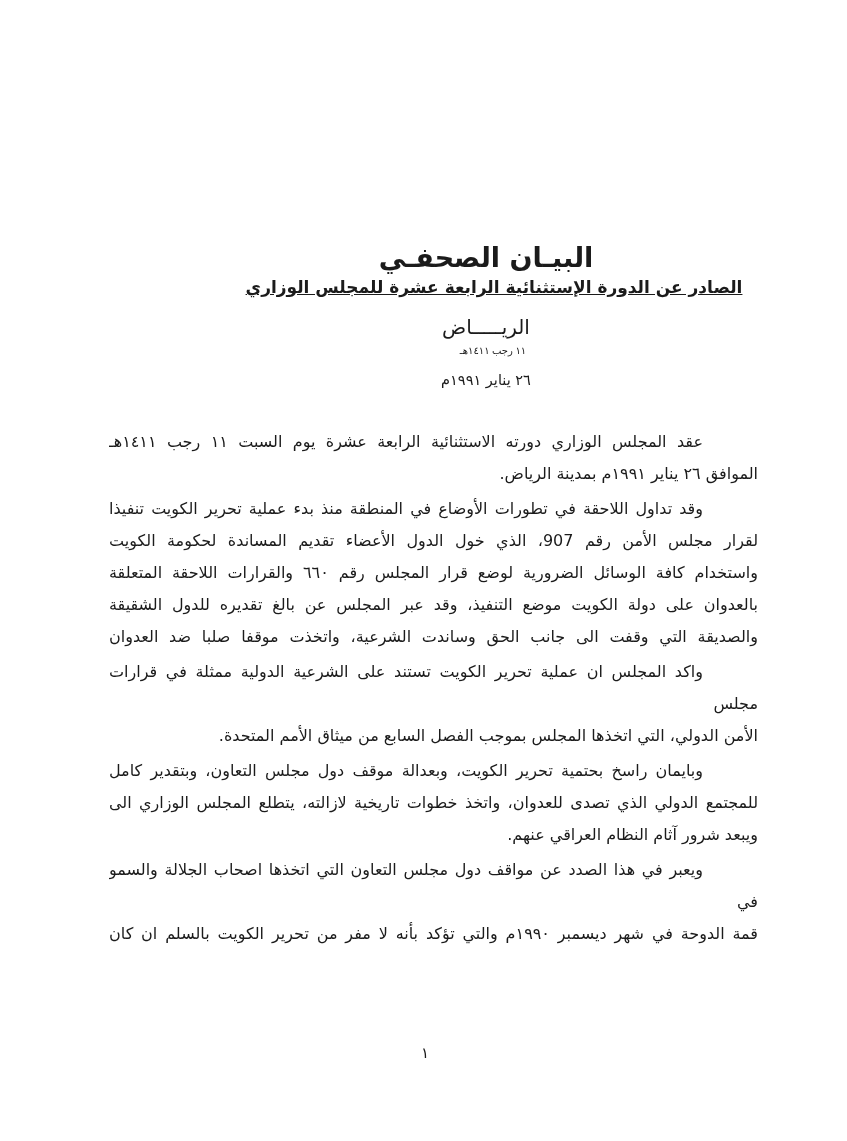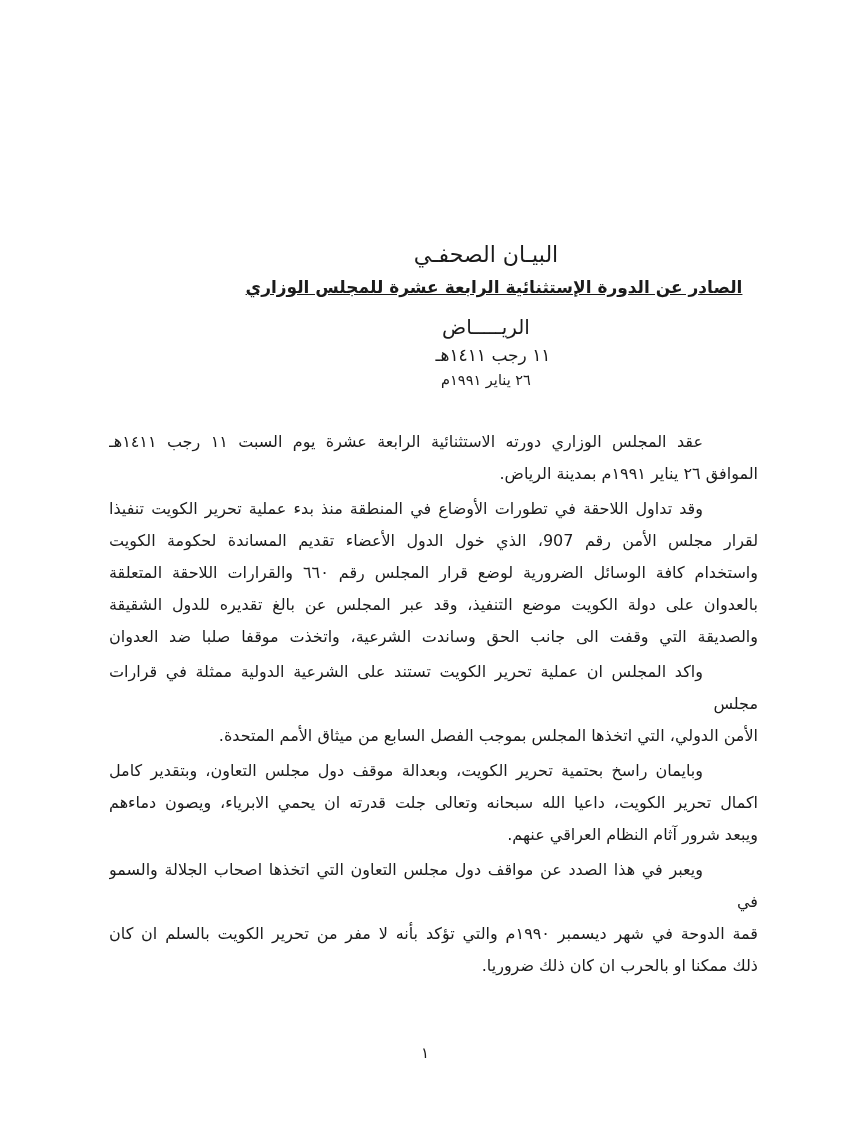--- a/index.html
+++ b/index.html
@@ -19,43 +19,44 @@
     left: 126px;
     top: 0;
     width: 720px;
     direction: rtl;
     text-align: center;
   }
   .doc-title {
     position: absolute;
     top: 242px;
     left: 0; right: 0;
-    font-size: 22px;
-    font-weight: normal;
+    font-size: 27px;
+    font-weight: bold;
     letter-spacing: 0.5px;
   }
   .doc-subtitle {
     position: absolute;
     top: 277px;
     left: 16px; right: 0;
     font-size: 17px;
     font-weight: bold;
     text-decoration: underline;
   }
   .doc-city {
     position: absolute;
     top: 315px;
     left: 0; right: 0;
     font-size: 20px;
   }
   .doc-date-hijri {
     position: absolute;
     top: 345px;
     left: 14px; right: 0;
-    font-size: 17px;
+    font-size: 10px;
+    font-family: Liberation Serif, serif;
   }
   .doc-date-greg {
     position: absolute;
     top: 372px;
     left: 0; right: 0;
     font-size: 14.5px;
   }
 
   
   .doc-body {
@@ -117,25 +118,24 @@
         <div class="bline just">واستخدام كافة الوسائل الضرورية لوضع قرار المجلس رقم ٦٦٠ والقرارات اللاحقة المتعلقة</div>
         <div class="bline just">بالعدوان على دولة الكويت موضع التنفيذ، وقد عبر المجلس عن بالغ تقديره للدول الشقيقة</div>
         <div class="bline just">والصديقة التي وقفت الى جانب الحق وساندت الشرعية، واتخذت موقفا صلبا ضد العدوان</div>
       </div>
       <div class="para">
         <div class="bline just first">واكد المجلس ان عملية تحرير الكويت تستند على الشرعية الدولية ممثلة في قرارات مجلس</div>
         <div class="bline end">الأمن الدولي، التي اتخذها المجلس بموجب الفصل السابع من ميثاق الأمم المتحدة.</div>
       </div>
       <div class="para">
         <div class="bline just first">وبايمان راسخ بحتمية تحرير الكويت، وبعدالة موقف دول مجلس التعاون، وبتقدير كامل</div>
-        <div class="bline just">اكمال تحرير الكويت، داعيا الله سبحانه وتعالى جلت قدرته ان يحمي الابرياء، ويصون دماءهم</div>
+        <div class="bline just">للمجتمع الدولي الذي تصدى للعدوان، واتخذ خطوات تاريخية لازالته، يتطلع المجلس الوزاري الى</div>
         <div class="bline end">ويبعد شرور آثام النظام العراقي عنهم.</div>
       </div>
       <div class="para">
         <div class="bline just first">ويعبر في هذا الصدد عن مواقف دول مجلس التعاون التي اتخذها اصحاب الجلالة والسمو في</div>
         <div class="bline just">قمة الدوحة في شهر ديسمبر ١٩٩٠م والتي تؤكد بأنه لا مفر من تحرير الكويت بالسلم ان كان</div>
-        <div class="bline end">ذلك ممكنا او بالحرب ان كان ذلك ضروريا.</div>
       </div>
     </div>
 
   <div class="page-number">١</div>
 
 </div>
 
 </body></html>

